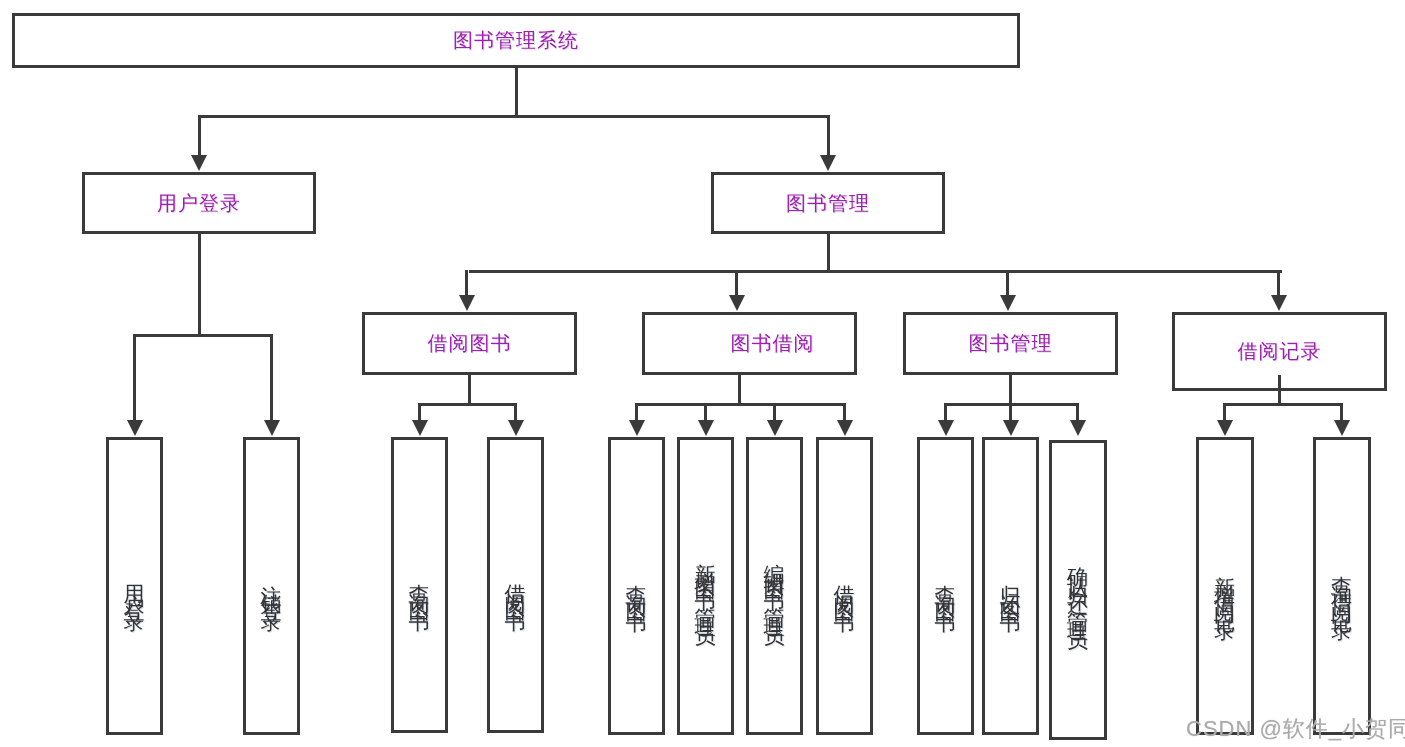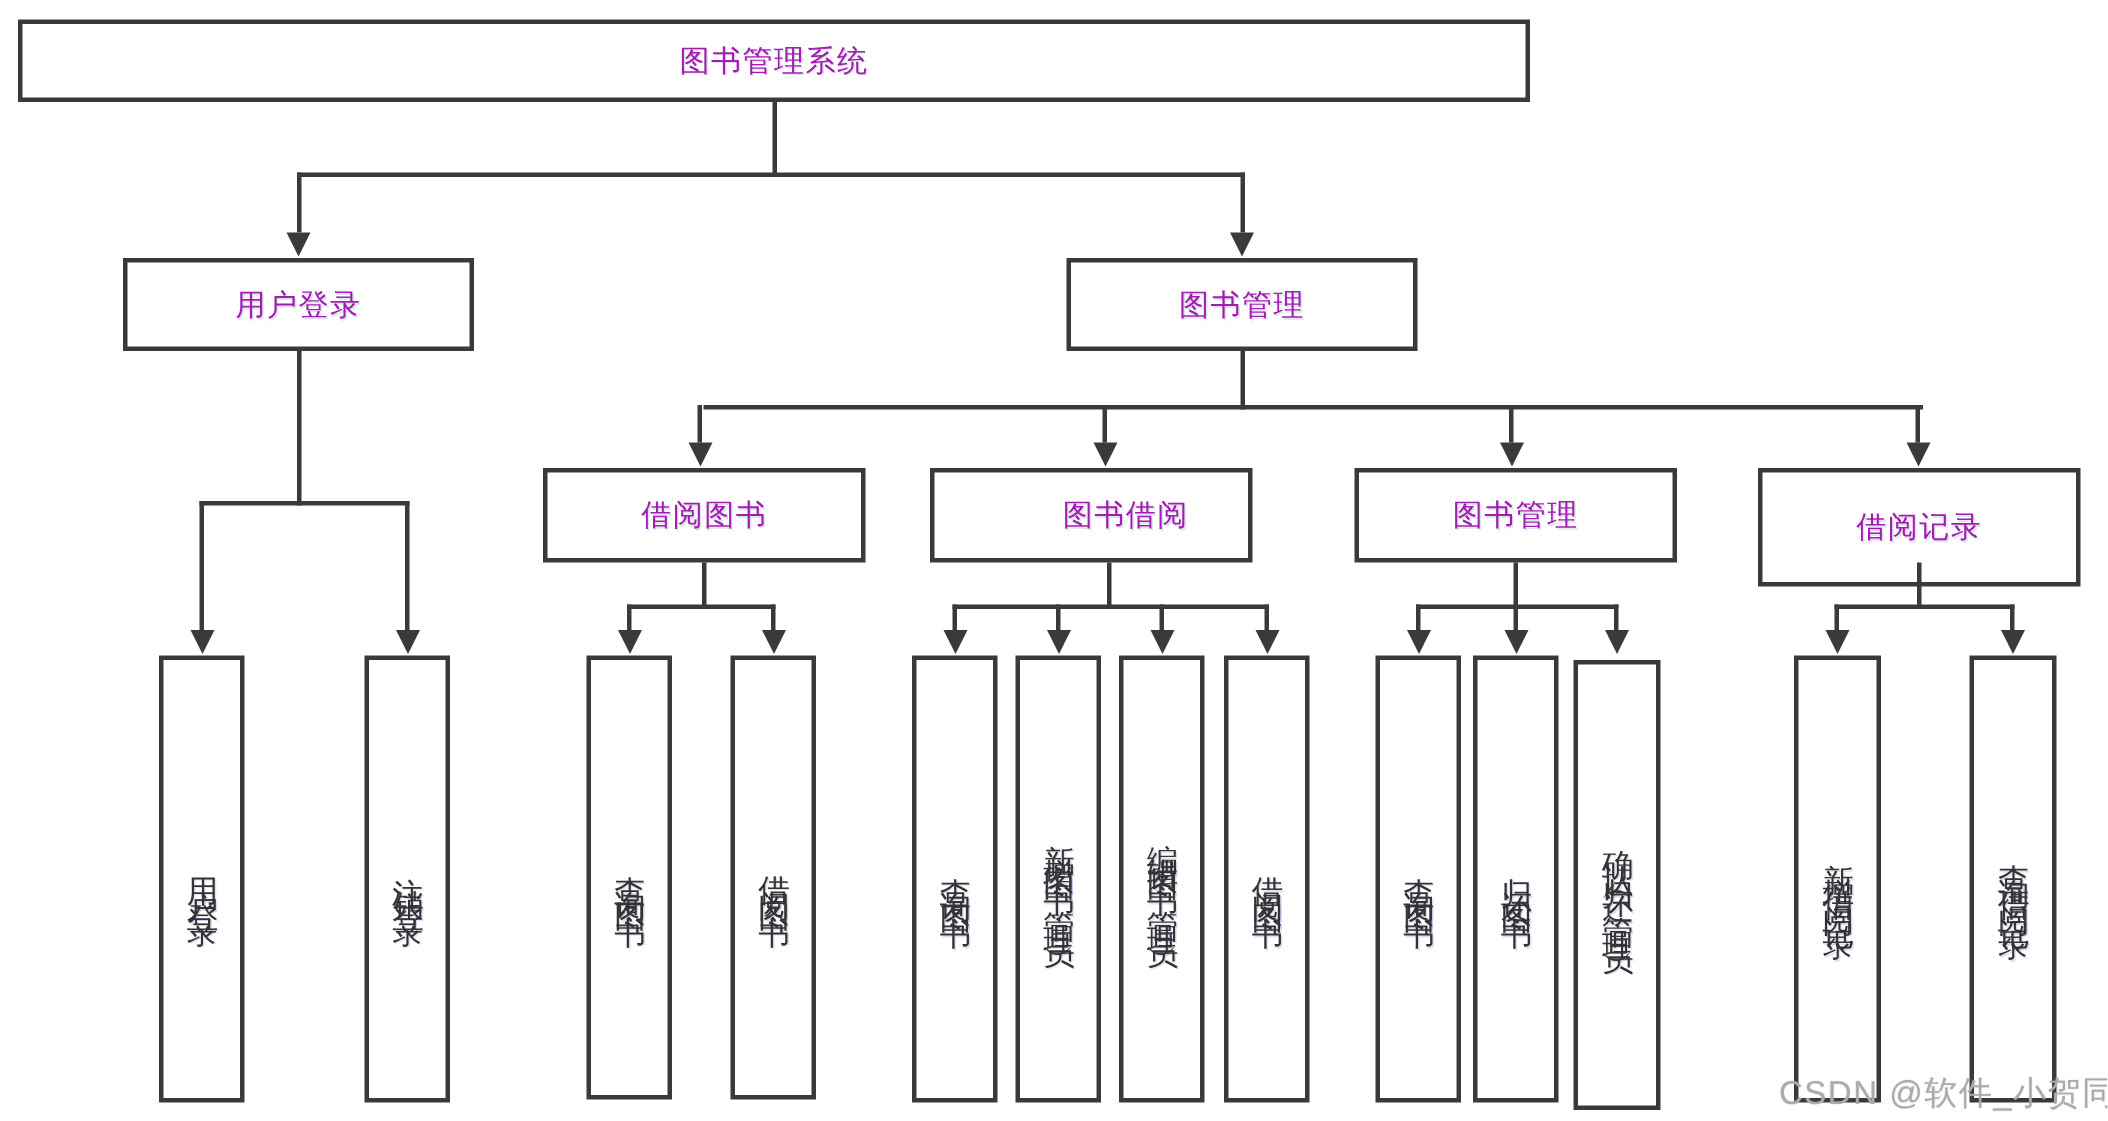--- a/index.html
+++ b/index.html
@@ -101,21 +101,21 @@
   <div class="v" style="left:826.5px; top:234px; height:39px;"></div>
   <div class="h" style="left:468.5px; top:270px; width:813px;"></div>
   <div class="arr" style="left:465px; top:270px; height:25px;"></div>
   <div class="arr" style="left:735px; top:270px; height:25px;"></div>
   <div class="arr" style="left:1006px; top:270px; height:25px;"></div>
   <div class="arr" style="left:1277px; top:270px; height:25px;"></div>
 
   <div class="box" style="left:362px; top:312px; width:215px; height:63px;">
     <span>借阅图书</span>
   </div>
-  <div class="box" style="left:620px; top:312px; width:215px; height:63px;padding-left:46px;">
+  <div class="box" style="left:642px; top:312px; width:215px; height:63px;padding-left:46px;">
     <span>图书借阅</span>
   </div>
   <div class="box" style="left:903px; top:312px; width:215px; height:63px;">
     <span>图书管理</span>
   </div>
   <div class="box" style="left:1172px; top:312px; width:215px; height:79px;">
     <span>借阅记录</span>
   </div>
 
   <div class="v" style="left:468px; top:375px; height:31px;"></div>

